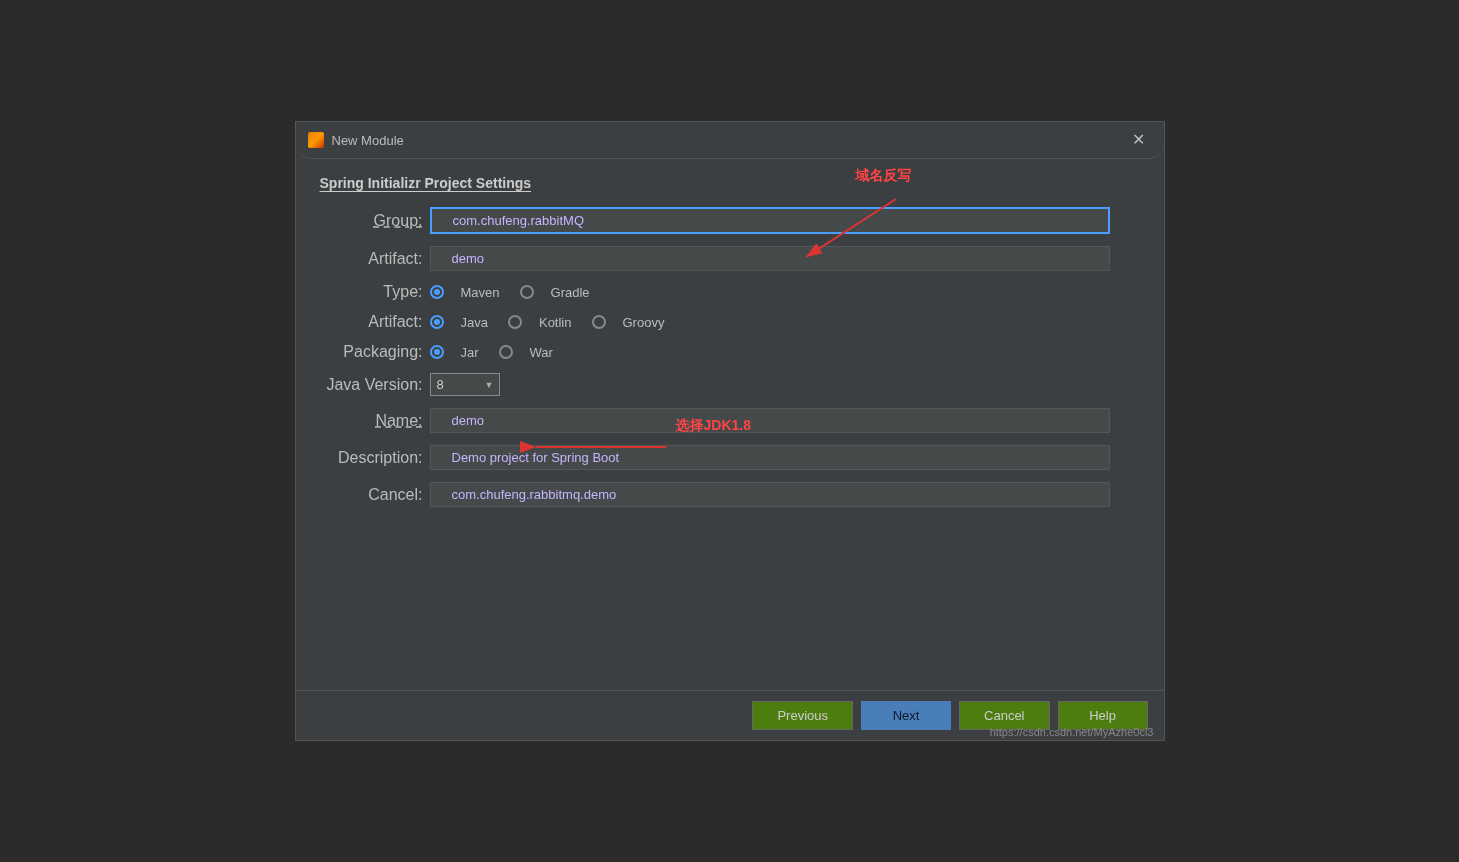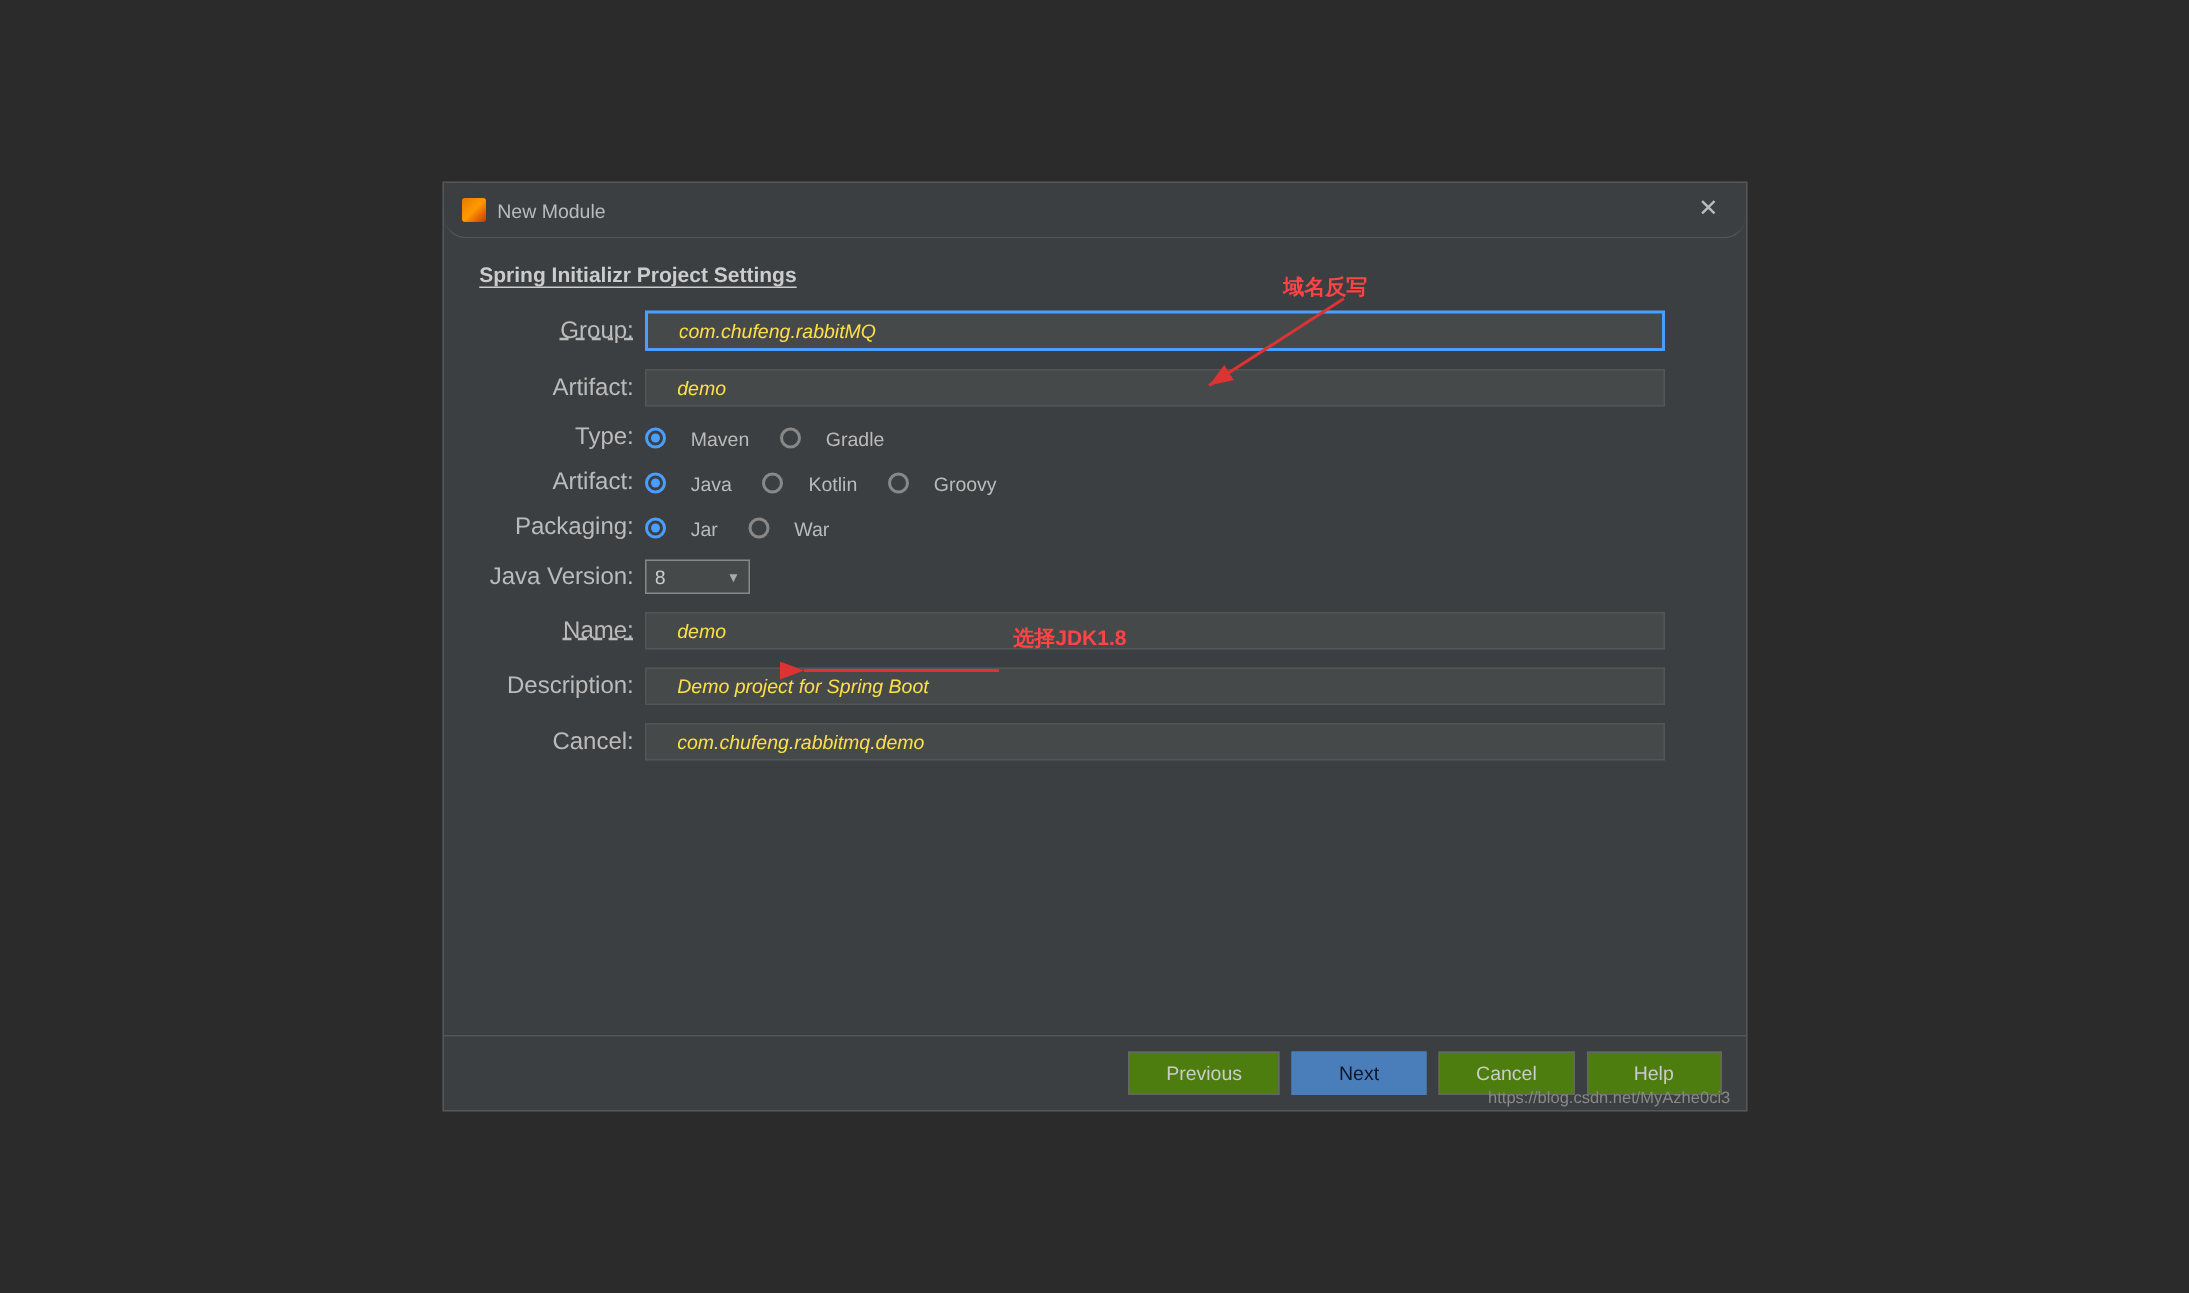--- a/index.html
+++ b/index.html
@@ -81,27 +81,26 @@
       font-size: 16px;
       flex-shrink: 0;
     }
     .form-label.underline {
       text-decoration: underline;
       text-decoration-style: dashed;
     }
     .form-input {
       background: #45494a;
       border: 1px solid #555;
-      color: #fde047;
+      color: #c4b5fd;
       padding: 4px 21px;
       font-size: 13px;
       width: 100%;
       max-width: 680px;
       outline: none;
-      font-style: italic;
     }
     .form-input.highlighted {
       border: 2px solid #4a9eff;
     }
     .radio-group {
       display: flex;
       align-items: center;
       gap: 20px;
     }
     .radio-item {
@@ -302,35 +301,35 @@
     </div>
 
     <svg class="annotation-arrow" style="position:absolute;top:30px;left:390px;width:220px;height:80px;" viewBox="0 0 220 80">
       <defs>
         <marker id="arrowhead1" markerWidth="8" markerHeight="6" refX="8" refY="3" orient="auto">
           <polygon points="0 0, 8 3, 0 6" fill="#dd3333"></polygon>
         </marker>
       </defs>
       <line x1="210" y1="10" x2="120" y2="68" stroke="#dd3333" stroke-width="2" marker-end="url(#arrowhead1)"></line>
     </svg>
-    <span class="annotation" style="top:24px;left:560px;">域名反写</span>
+    <span class="annotation" style="top:8px;left:560px;">域名反写</span>
 
     <svg class="annotation-arrow" style="position:absolute;top:268px;left:220px;width:160px;height:40px;" viewBox="0 0 160 40">
       <defs>
         <marker id="arrowhead2" markerWidth="8" markerHeight="6" refX="0" refY="3" orient="auto">
           <polygon points="8 0, 0 3, 8 6" fill="#dd3333"></polygon>
         </marker>
       </defs>
       <line x1="150" y1="20" x2="20" y2="20" stroke="#dd3333" stroke-width="2" marker-end="url(#arrowhead2)"></line>
     </svg>
     <span class="annotation" style="top:258px;left:380px;">选择JDK1.8</span>
 
   </div>
 
   <div class="footer">
     <button class="footer-btn">Previous</button>
     <button class="footer-btn primary">Next</button>
     <button class="footer-btn">Cancel</button>
     <button class="footer-btn">Help</button>
   </div>
 
-  <span class="watermark">https://blog.csdn.net/MyAzhe0ci3</span>
+  <span class="watermark">https://csdn.csdn.net/MyAzhe0ci3</span>
 </div>
 
 </body></html>

